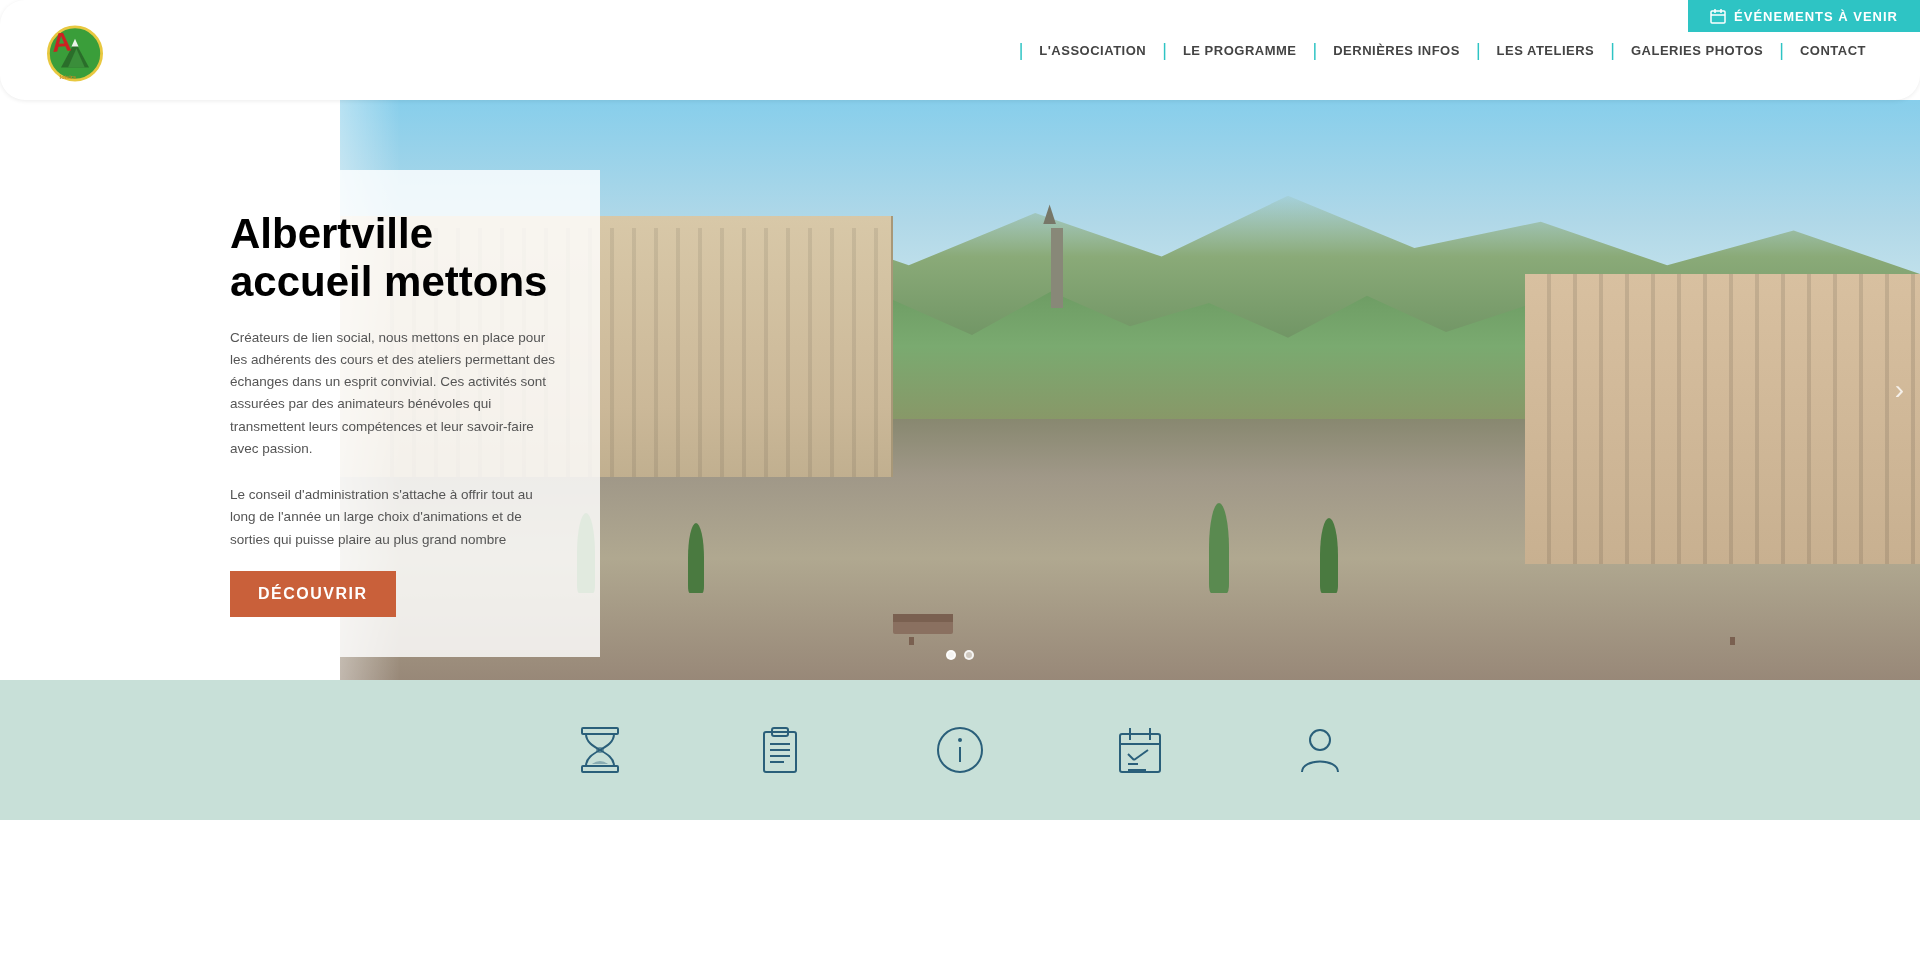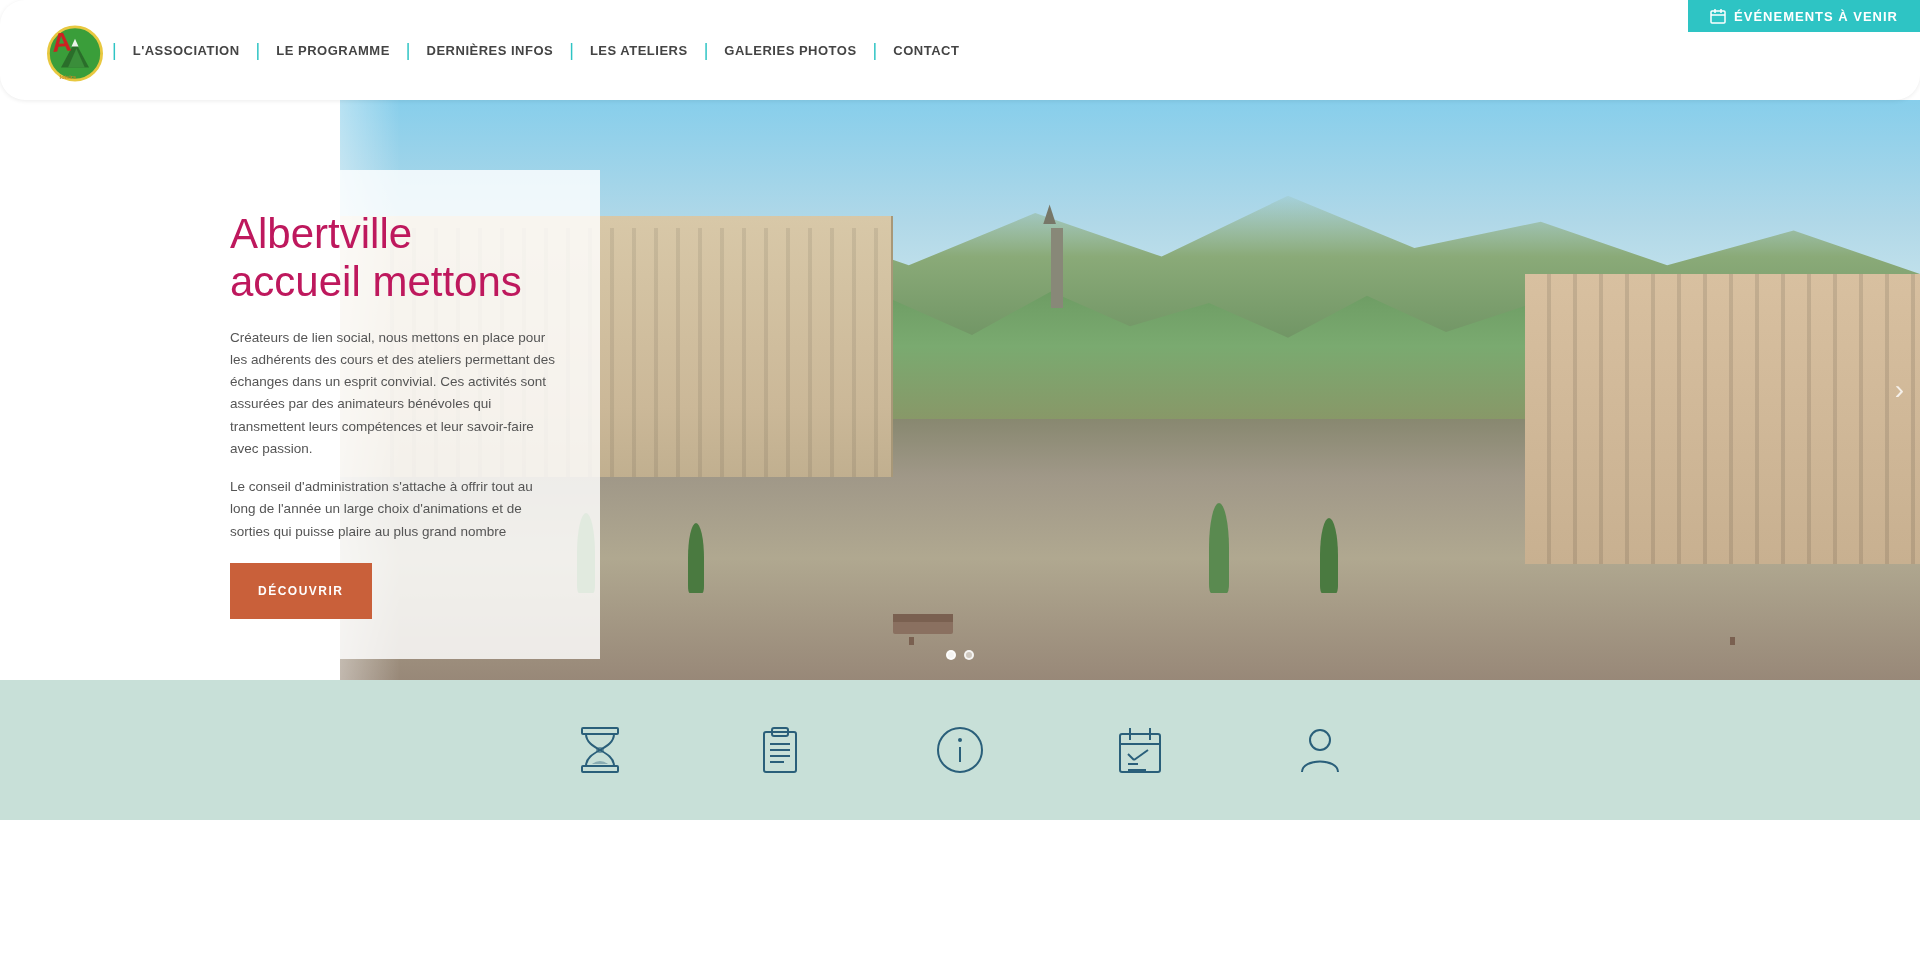--- a/index.html
+++ b/index.html
@@ -5,20 +5,21 @@
     * { margin: 0; padding: 0; box-sizing: border-box; }
     body { font-family: 'Segoe UI', Arial, sans-serif; background: #fff; }
 
     
     .header {
       position: relative;
       background: #fff;
       height: 100px;
       display: flex;
       align-items: center;
+      justify-content: space-between;
       padding: 0 40px;
       z-index: 10;
       box-shadow: 0 1px 4px rgba(0,0,0,0.08);
       border-radius: 25px;
     }
     .header-top-bar {
       position: absolute;
       top: 0;
       right: 0;
       background: #2ec4c4;
@@ -92,46 +93,46 @@
     .hero-card {
       position: absolute;
       top: 70px;
       left: 190px;
       width: 410px;
       background: rgba(255,255,255,0.82);
       padding: 40px 40px 40px 40px;
       z-index: 5;
     }
     .hero-title {
-      color: #be185d;
+      color: #000000;
       font-size: 42px;
-      font-weight: 400;
+      font-weight: 700;
       line-height: 1.15;
       margin-bottom: 20px;
     }
     .hero-desc {
       color: #555;
       font-size: 13.5px;
       line-height: 1.65;
-      margin-bottom: 16px;
+      margin-bottom: 24px;
     }
     .hero-desc2 {
       color: #555;
       font-size: 13.5px;
       line-height: 1.65;
       margin-bottom: 20px;
     }
     .btn-decouvrir {
       background: #c9603a;
       color: #fff;
-      font-size: 12px;
+      font-size: 16px;
       font-weight: 700;
       letter-spacing: 1.5px;
       text-transform: uppercase;
-      padding: 21px 28px;
+      padding: 14px 28px;
       border: none;
       cursor: pointer;
       display: inline-block;
     }
 
     
     .carousel-dots {
       position: absolute;
       bottom: 20px;
       left: 50%;

